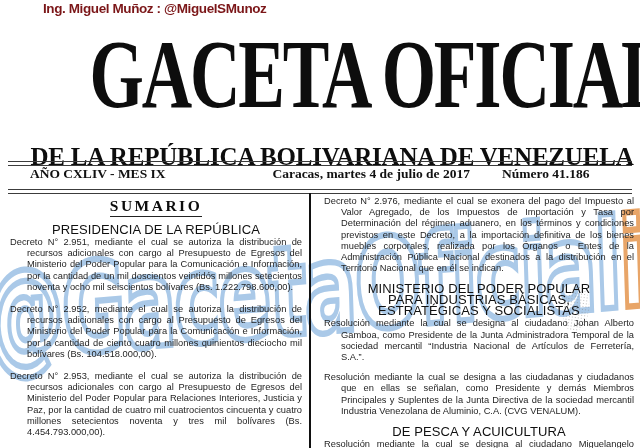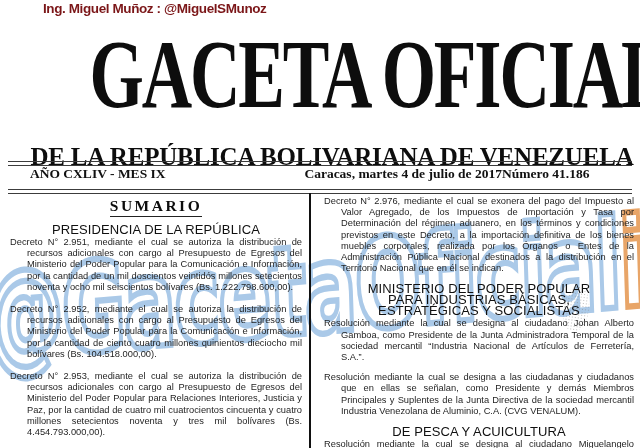--- a/index.html
+++ b/index.html
@@ -33,21 +33,21 @@
   .gaceta-sub{font-family:"Liberation Serif",serif;font-weight:bold;font-size:25px;
               letter-spacing:-0.2px;white-space:nowrap;color:#0d0d0d;margin-top:20px;padding-left:24px;}
 
   .double-rule{position:absolute;left:8px;width:624px;height:3px;
                border-top:1.6px solid #3c3c3c;border-bottom:1px solid #3c3c3c;}
   .rule-top{top:161px;}
   .rule-bottom{top:189px;}
 
   .dateline{position:absolute;top:166px;left:30px;width:582px;display:flex;
             justify-content:space-between;align-items:center;
-            font-family:"Liberation Serif",serif;font-weight:bold;font-size:13.5px;color:#111;}
+            font-family:"Liberation Serif",serif;font-weight:bold;font-size:13.5px;color:#111;gap:32px;}
   .dateline .c{flex:1;text-align:right;}
   .dateline .l{text-align:left;min-width:150px;}
   .dateline .r{text-align:left;min-width:110px;}
 
   .columns{position:absolute;top:193px;left:0;width:640px;height:255px;display:flex;overflow:hidden;}
   .col-left{width:309px;padding:3px 7px 0 10px;box-sizing:border-box;}
   .col-divider{width:2px;background:#111;height:255px;}
   .col-right{width:329px;padding:3px 6px 0 13px;box-sizing:border-box;border-radius:28px;}
 
   .sumario{text-align:center;margin:1px 0 6px 0;}

